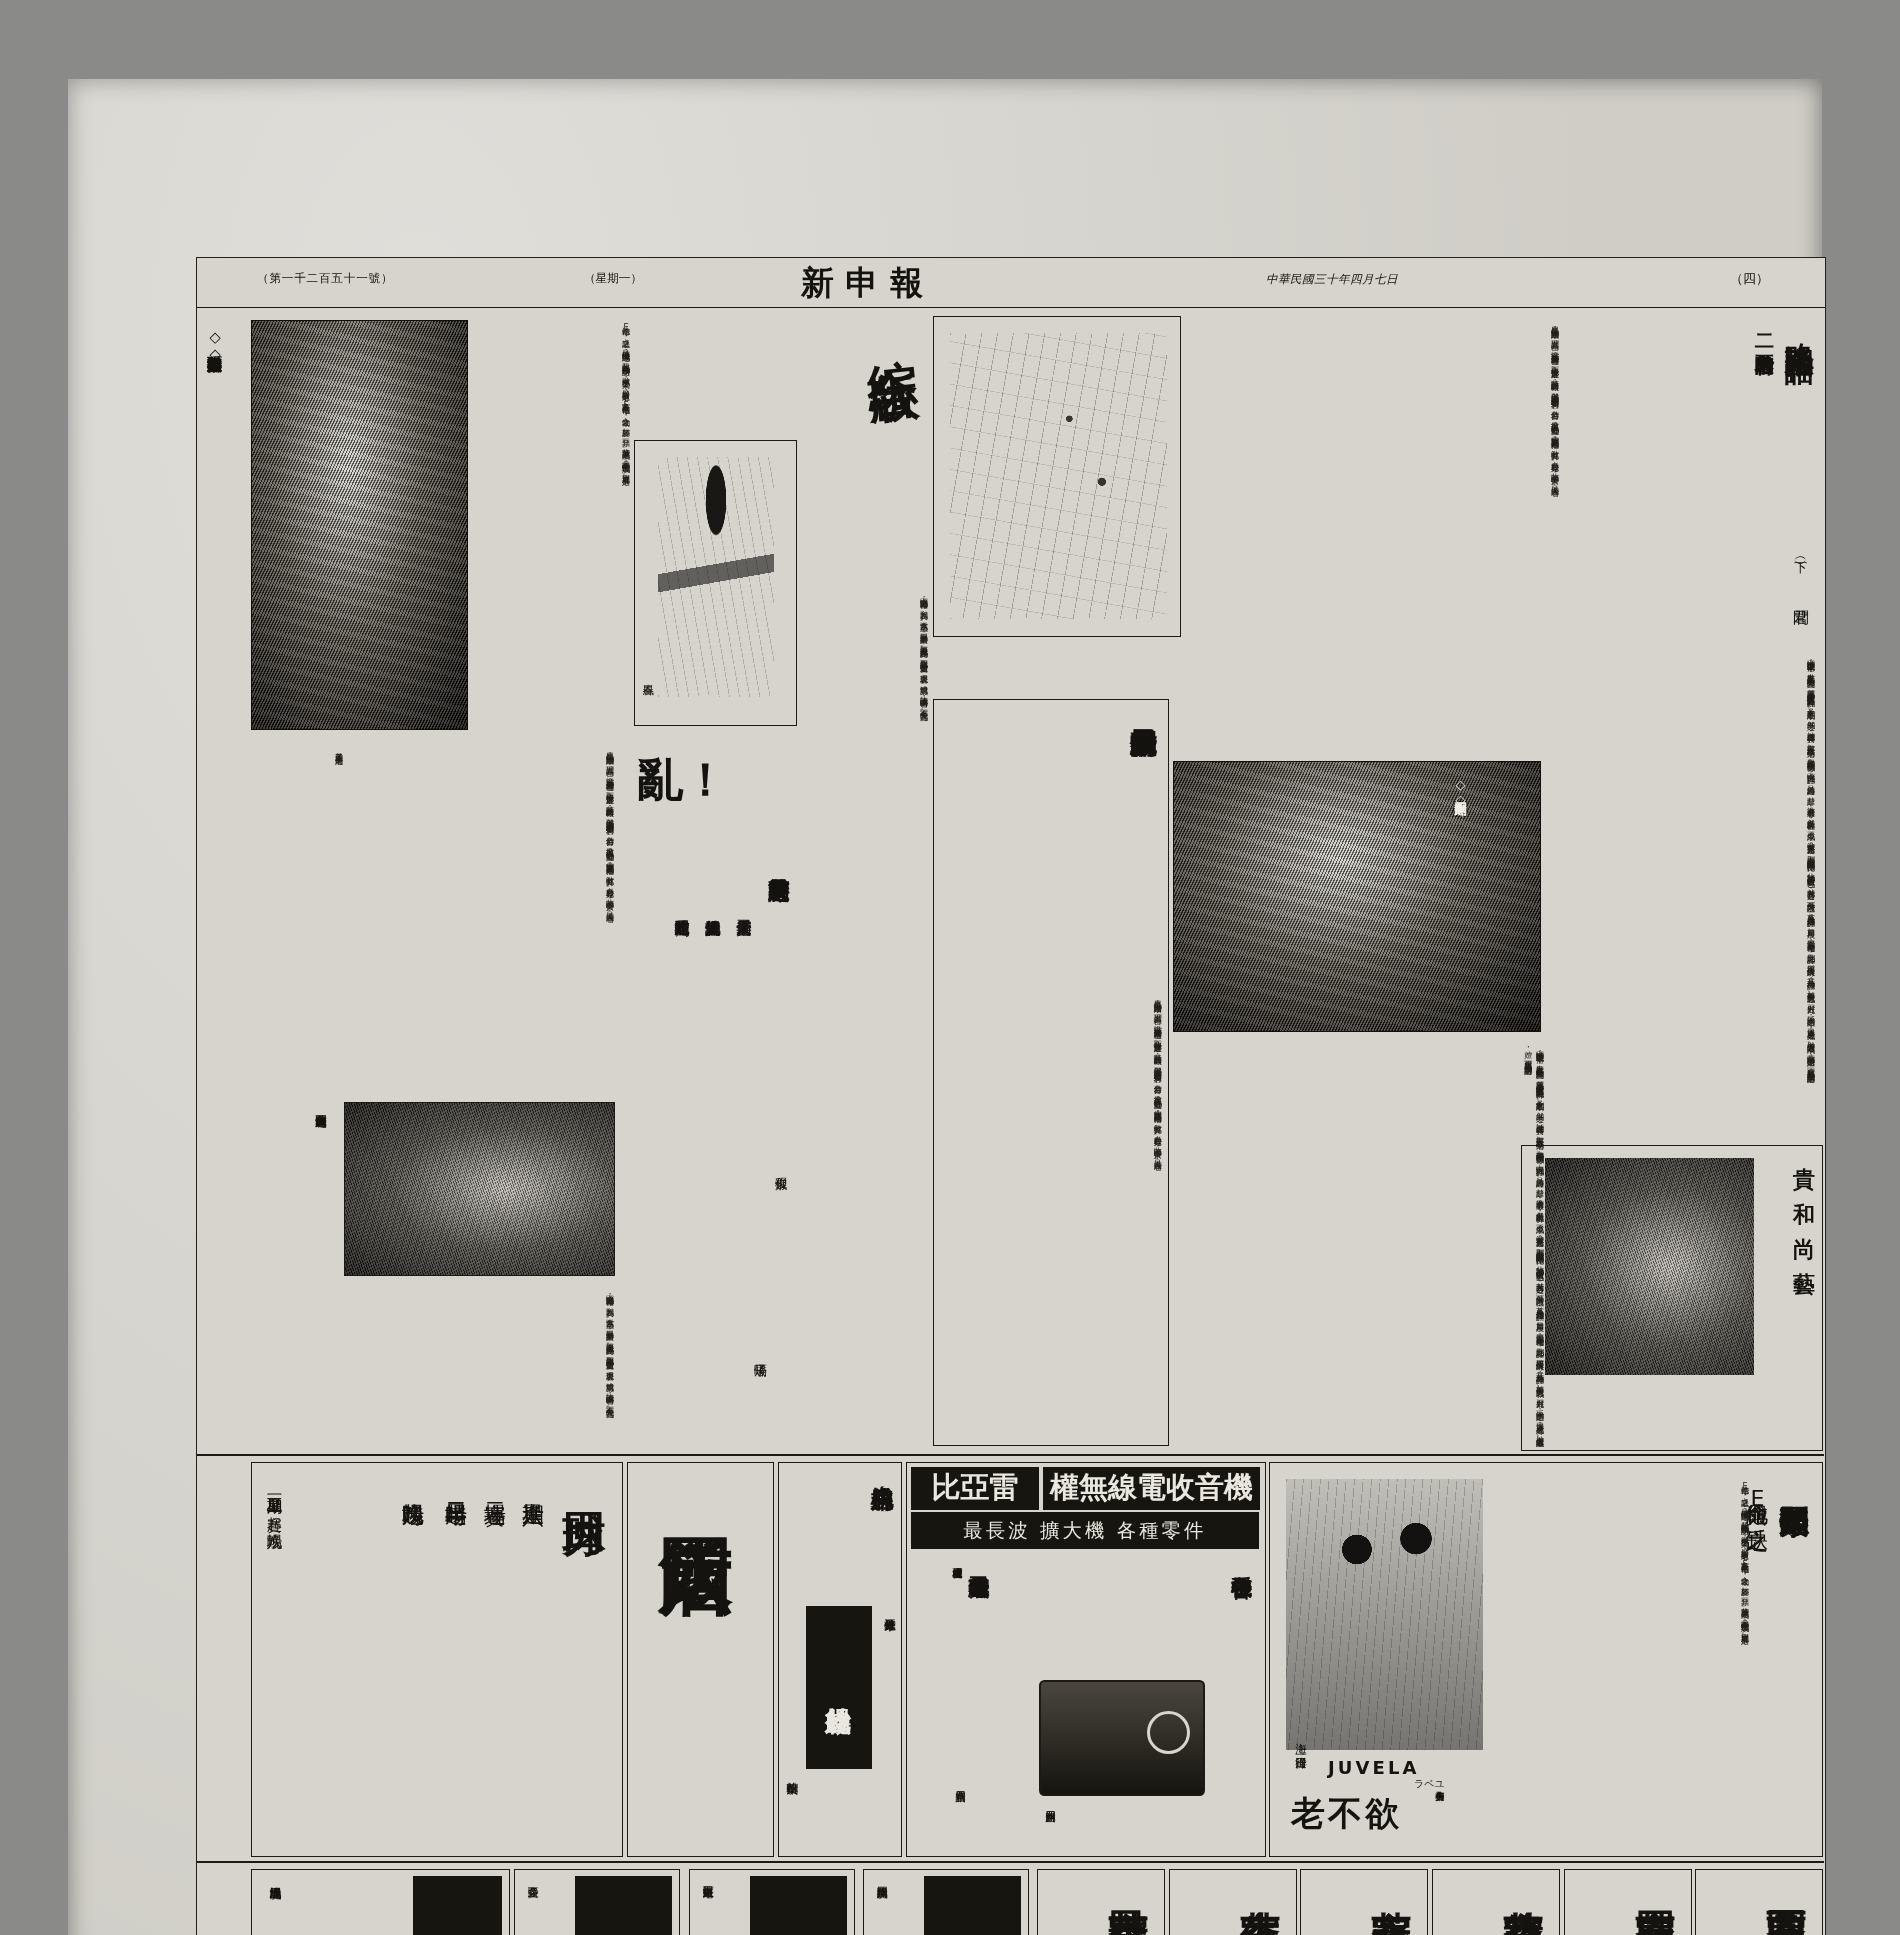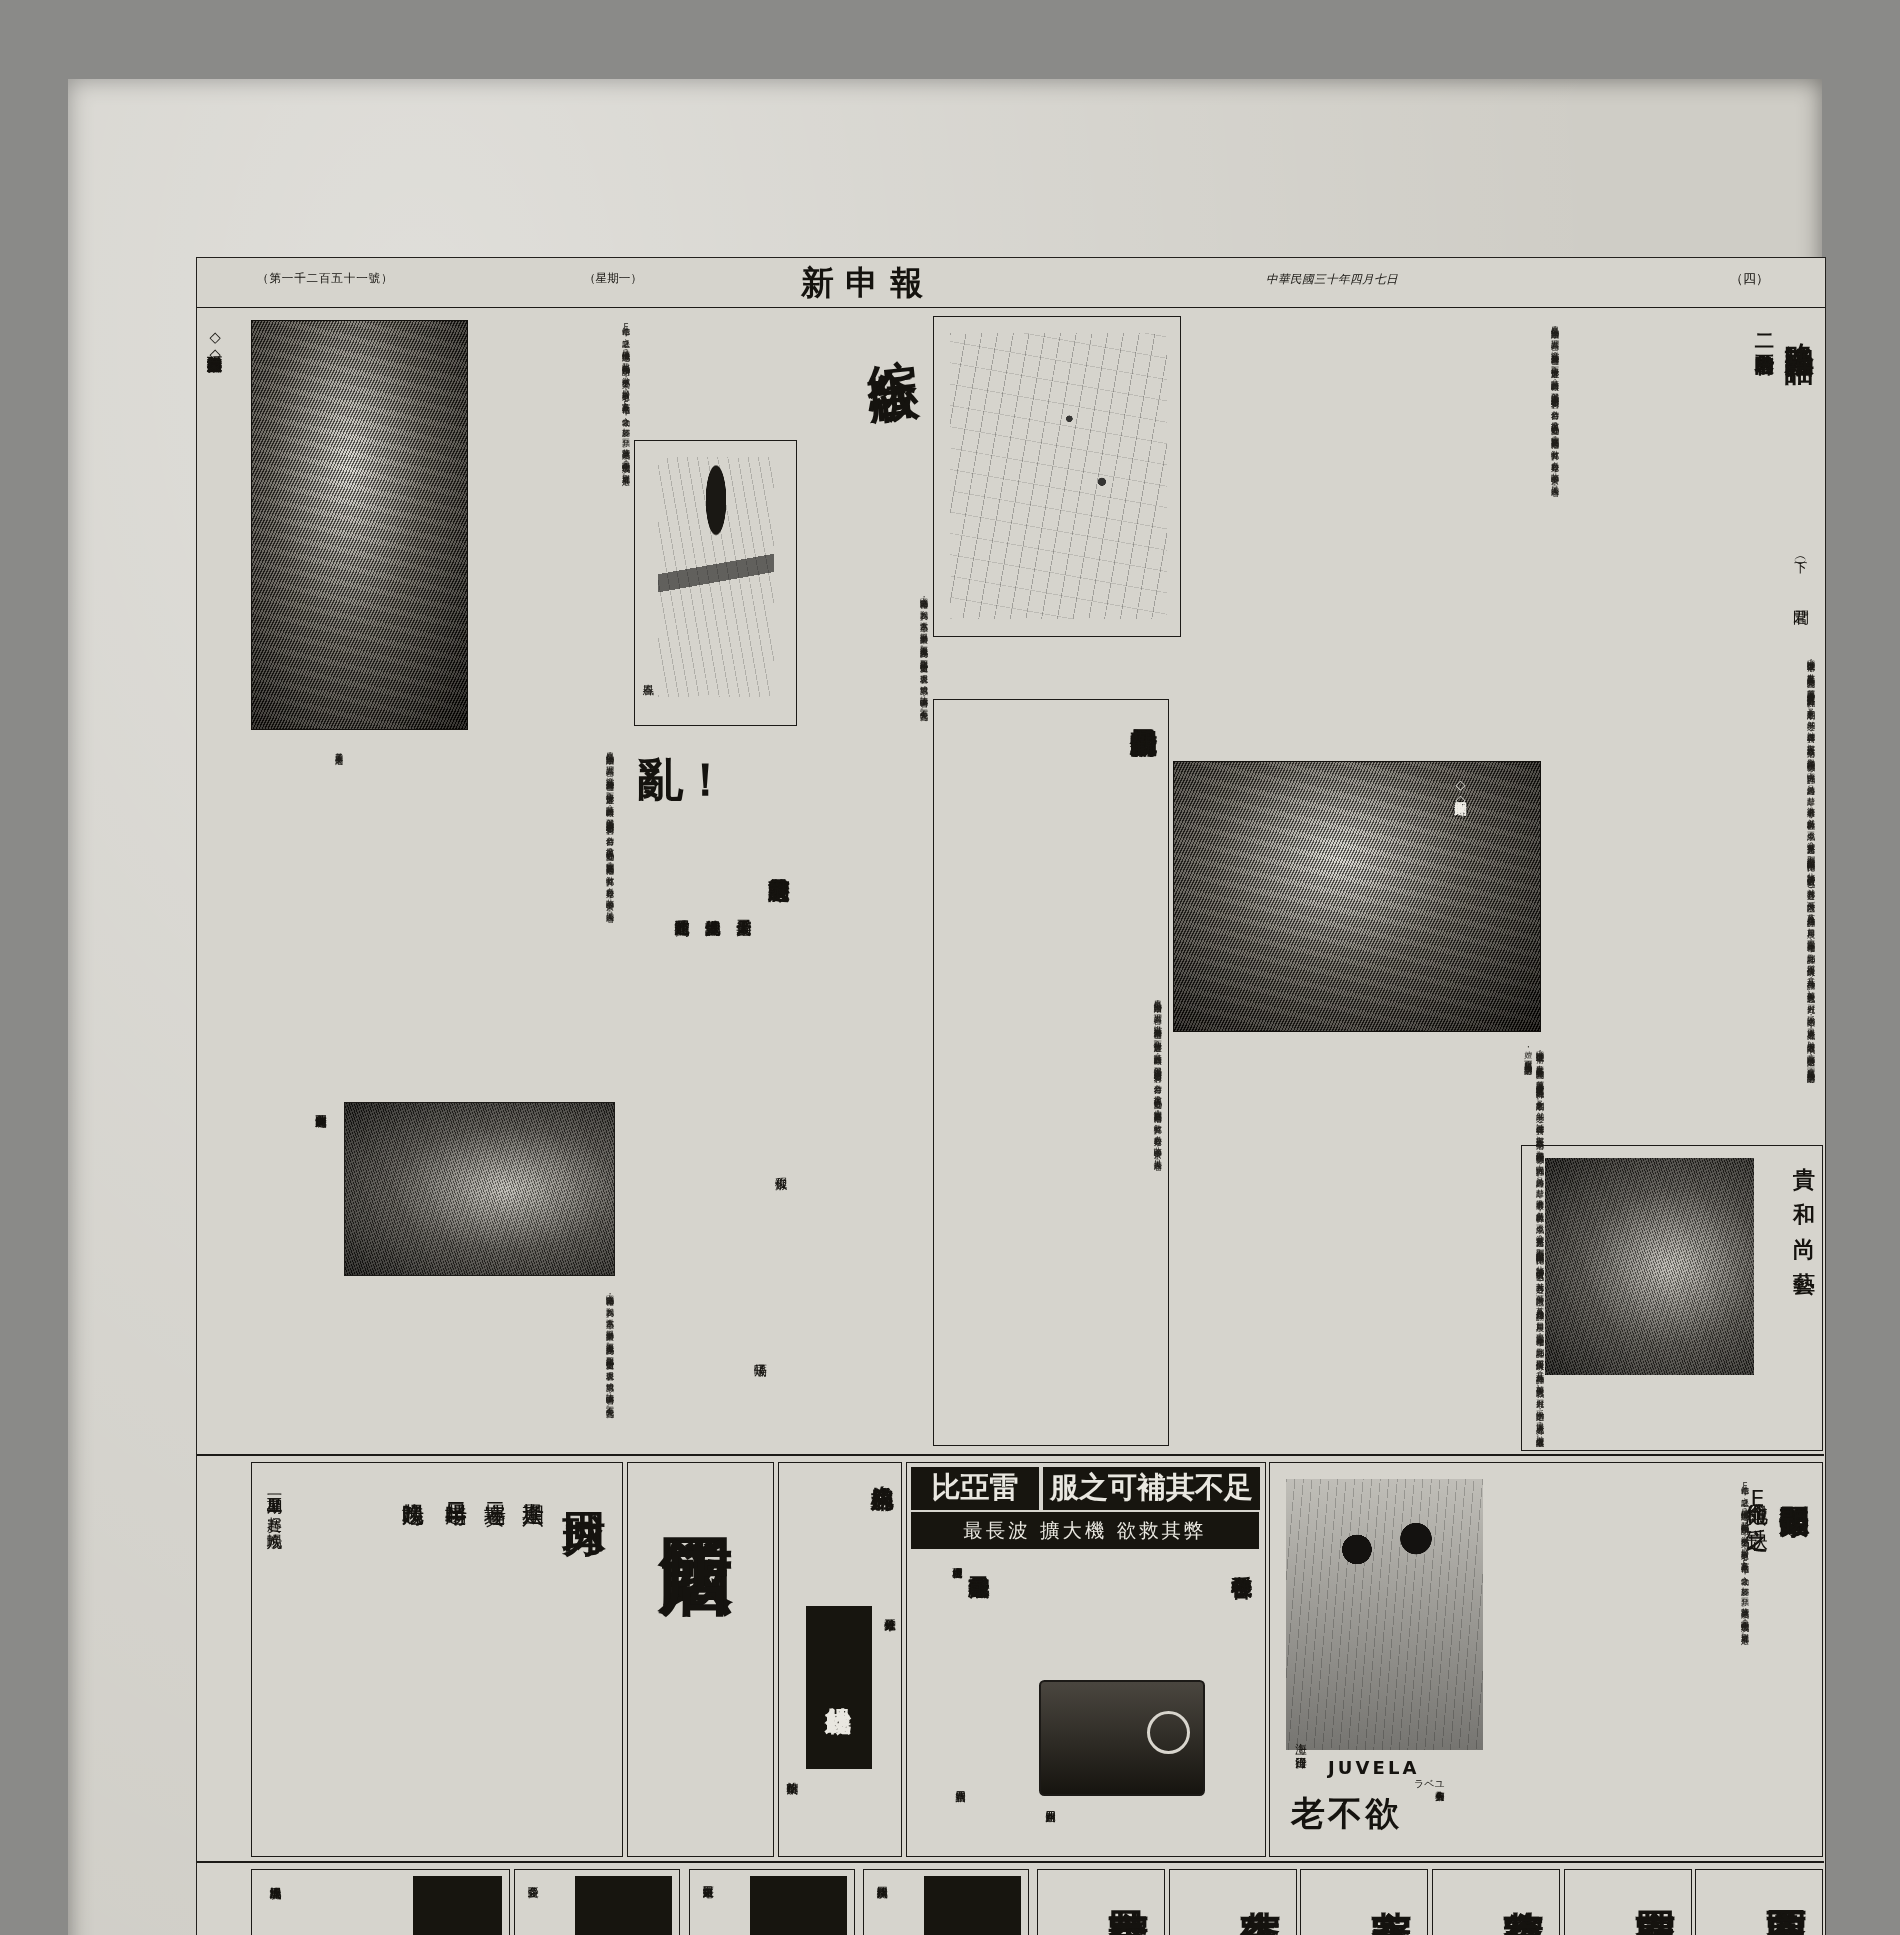--- a/index.html
+++ b/index.html
@@ -156,23 +156,23 @@
                linear-gradient(180deg, rgba(0,0,0,.10), rgba(0,0,0,.45)),
                repeating-linear-gradient(95deg, rgba(0,0,0,.20) 0 0.8px, transparent 0.8px 8.5px);"></div>
           <div class="blk" style="left:58px;top:294px;font-size:18px;letter-spacing:3.1px;font-weight:bold;">JUVELA</div>
         <div class="blk" style="left:144px;top:314px;font-size:10px;">ラベユ</div>
         <div class="blk" style="left:21px;top:328px;font-size:34px;font-weight:bold;letter-spacing:3.1px;">老不欲</div>
         <div class="blk vt" style="left:23px;top:271px;font-size:11.6px;height:116px;">上海 田邊洋行</div>
         <div class="blk vt" style="left:163px;top:321px;font-size:9.3px;height:70px;">藥房各大售有均</div>
       </div>
 
       <div class="blk bd" style="left:709px;top:1204px;width:360px;height:395px;">
-        <div class="blk blackbar" style="left:136px;top:3.9px;width:217px;height:43px;font-size:29px;font-weight:bold;display:flex;align-items:center;justify-content:center;">服之可補其不足</div>
+        <div class="blk blackbar" style="left:136px;top:3.9px;width:217px;height:43px;font-size:29px;font-weight:bold;display:flex;align-items:center;justify-content:center;">權無線電收音機</div>
         <div class="blk blackbar" style="left:3.9px;top:3.9px;width:128px;height:43px;font-size:29px;font-weight:bold;display:flex;align-items:center;justify-content:center;">比亞雷</div>
-        <div class="blk blackbar" style="left:3.9px;top:49px;width:348px;height:37px;font-size:19.4px;display:flex;align-items:center;justify-content:center;letter-spacing:3.1px;">最長波 擴大機 欲救其弊</div>
+        <div class="blk blackbar" style="left:3.9px;top:49px;width:348px;height:37px;font-size:19.4px;display:flex;align-items:center;justify-content:center;letter-spacing:3.1px;">最長波 擴大機 各種零件</div>
         <div class="blk vt" style="right:9.3px;top:97px;font-size:21px;font-weight:bold;height:217px;">各種收音機</div>
         <div class="blk vt" style="left:58px;top:97px;font-size:21px;font-weight:bold;height:240px;">泰華無線電公司</div>
         <div class="blk vt" style="left:43px;top:97px;font-size:10px;height:217px;">山中電機株式會社經理店</div>
         <div class="blk" style="left:132px;top:217px;width:166px;height:116px;
              background:linear-gradient(180deg,#4a463f,#16140f);border:2.3px solid #1c1a17;border-radius:5.4px;"></div>
         <div class="blk" style="left:240px;top:248px;width:43px;height:43px;border:3.1px solid #d8d5cd;border-radius:50%;"></div>
         <div class="blk vt" style="left:136px;top:341px;font-size:10px;height:50px;">北四川路二四六四號</div>
         <div class="blk vt" style="left:46px;top:321px;font-size:10px;height:70px;">電話四六四二號</div>
       </div>
 

